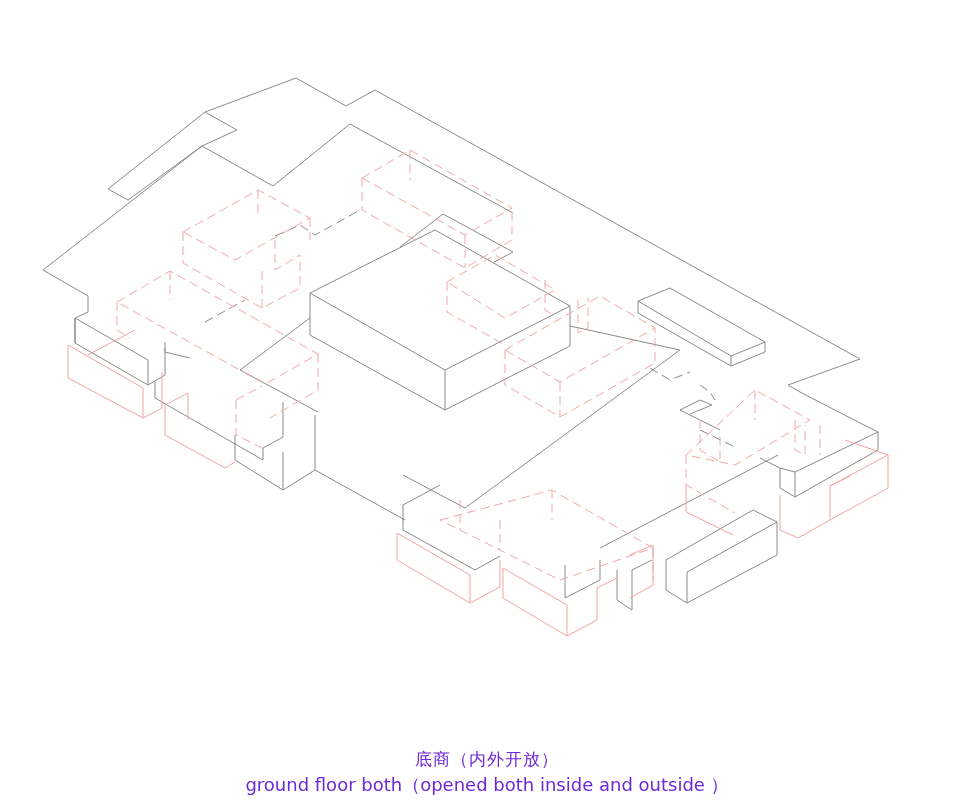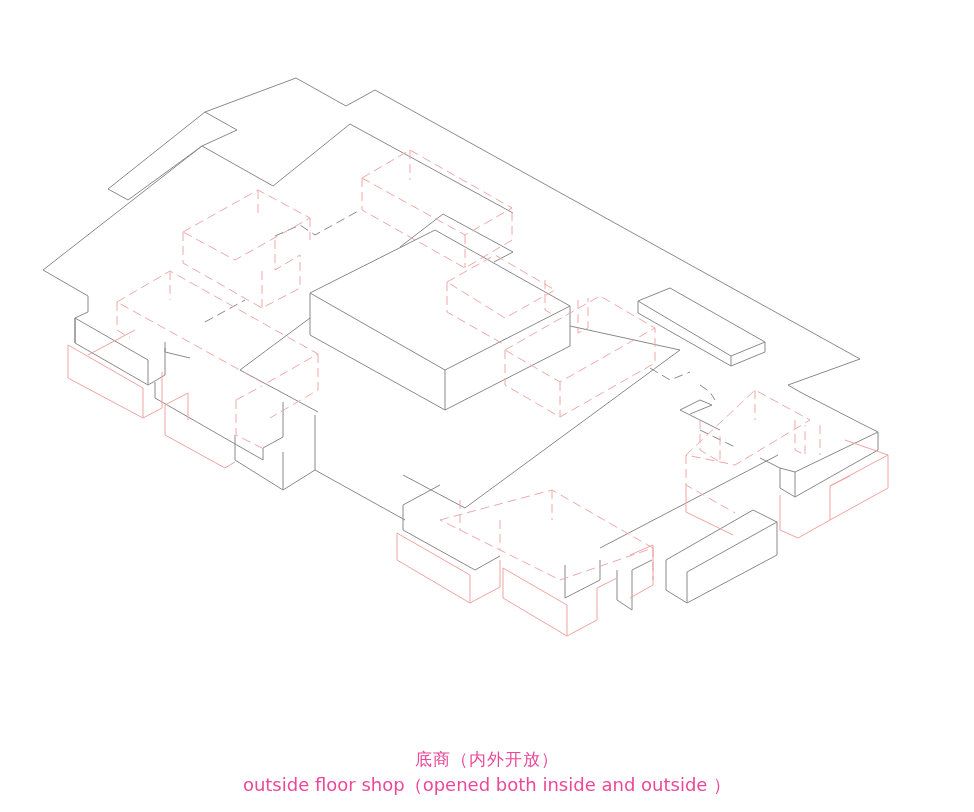--- a/index.html
+++ b/index.html
@@ -2,21 +2,21 @@
 <html><head>
   <meta charset="utf-8">
   <style>
     html, body { margin: 0; padding: 0; background: #ffffff; }
     body { width: 974px; height: 812px; position: relative; overflow: hidden; font-family: "DejaVu Sans", sans-serif; }
     #diagram { position: absolute; left: 0; top: 0; width: 974px; height: 740px; }
     #diagram .solid { fill: none; stroke: #8a8a8a; stroke-width: 1; stroke-linejoin: round; }
     #diagram .dash-red { fill: none; stroke: #f0a8a8; stroke-width: 1; stroke-dasharray: 9 5; }
     #diagram .dash-grey { fill: none; stroke: #8a8a8a; stroke-width: 1; stroke-dasharray: 9 5; }
     #diagram .red { fill: none; stroke: #f2a3a3; stroke-width: 1; }
-    .caption { position: absolute; left: 0; width: 974px; text-align: center; color: #ec4899; }
+    .caption { position: absolute; left: 0; width: 974px; text-align: center; color: #6d28d9; }
     .caption-cn { top: 748px; font-size: 17px; letter-spacing: 1px; }
     .caption-en { top: 773px; font-size: 18px; font-family: "DejaVu Sans", sans-serif; }
   </style>
 </head>
 <body>
 
 <svg id="diagram" viewBox="0 0 974 740" xmlns="http://www.w3.org/2000/svg">
 
   <g>
     <polyline class="solid" points="108,189 205,112 296,78 346,106 375,90 860,359 788,385 800,392 860,423"></polyline>
@@ -138,13 +138,13 @@
     <polyline class="red" points="597,588 617,578"></polyline>
     <polyline class="red" points="630,555 653,545 653,585 630,598"></polyline>
     <polyline class="red" points="686,485 686,512 733,535"></polyline>
     <polyline class="red" points="780,495 780,530 798,538 830,520 830,486 888,455 888,488 830,520"></polyline>
     <polyline class="red" points="830,486 850,476"></polyline>
     <line class="red" x1="845" y1="440" x2="888" y2="455"></line>
   </g>
 </svg>
 
 <div class="caption caption-cn">底商（内外开放）</div>
-<div class="caption caption-en">outside floor shop（opened both inside and outside ）</div>
+<div class="caption caption-en">ground floor both（opened both inside and outside ）</div>
 
 </body></html>

